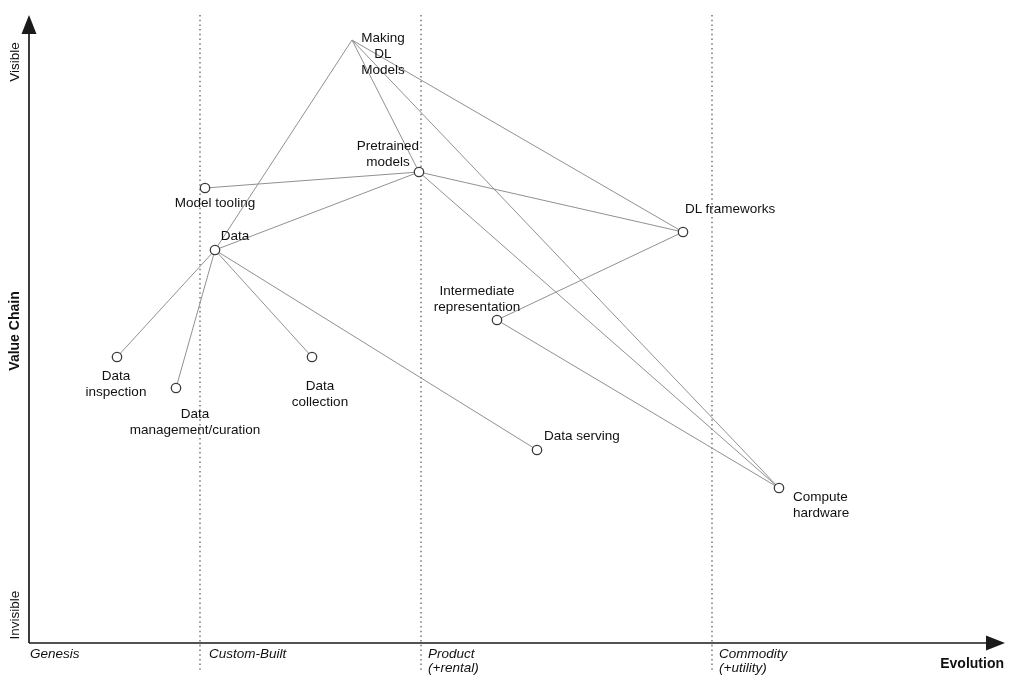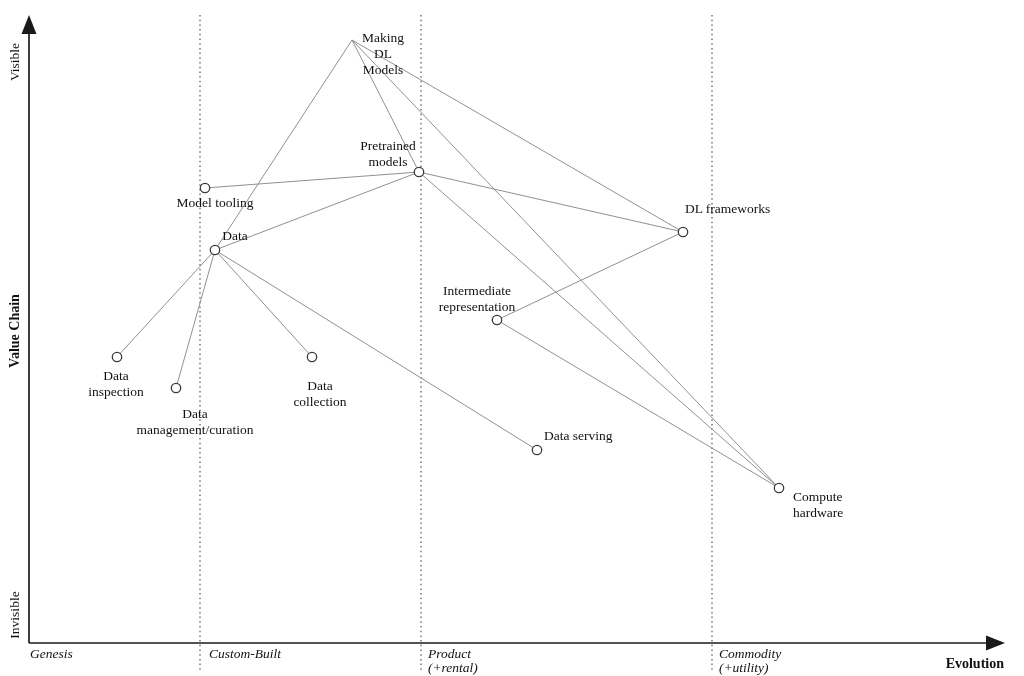--- a/index.html
+++ b/index.html
@@ -1,20 +1,20 @@
 <!DOCTYPE html>
 <html><head>
 <meta charset="utf-8">
 <style>
   html, body { margin: 0; padding: 0; background: #ffffff; }
   .stage {
     position: relative;
     width: 1024px; height: 676px;
     background: #ffffff;
-    font-family: Liberation Serif, serif;
+    font-family: Liberation Sans, sans-serif;
     overflow: hidden;
   }
   svg { display: block; }
   text { fill: #111111; }
   .node-label { font-size: 13.5px; }
   .stage-label { font-size: 13.5px; font-style: italic; }
   .axis-end-label { font-size: 13.5px; }
   .axis-title { font-size: 14px; font-weight: bold; }
 </style>
 </head>

